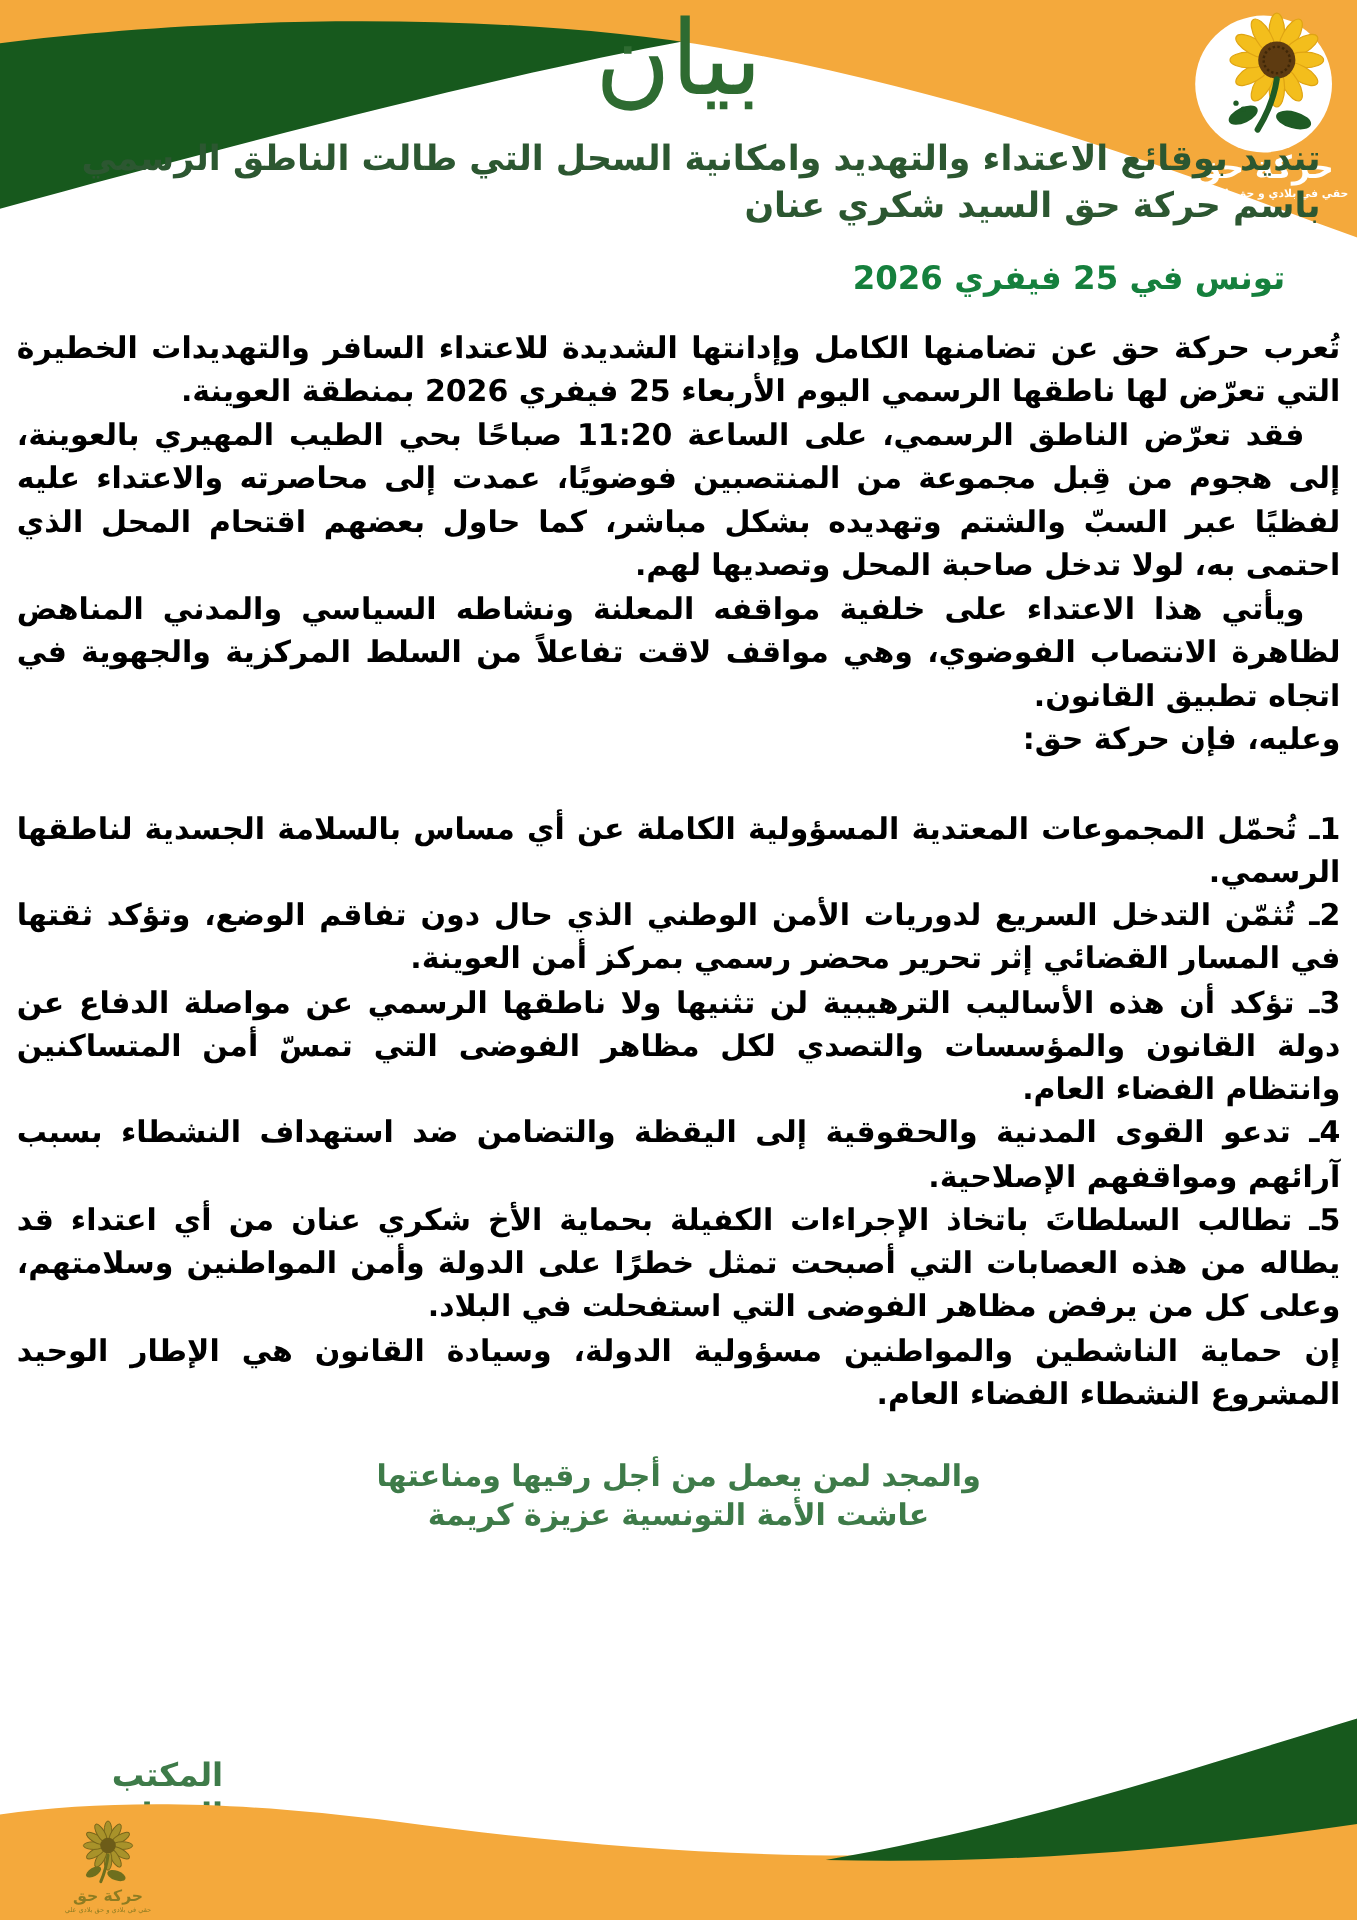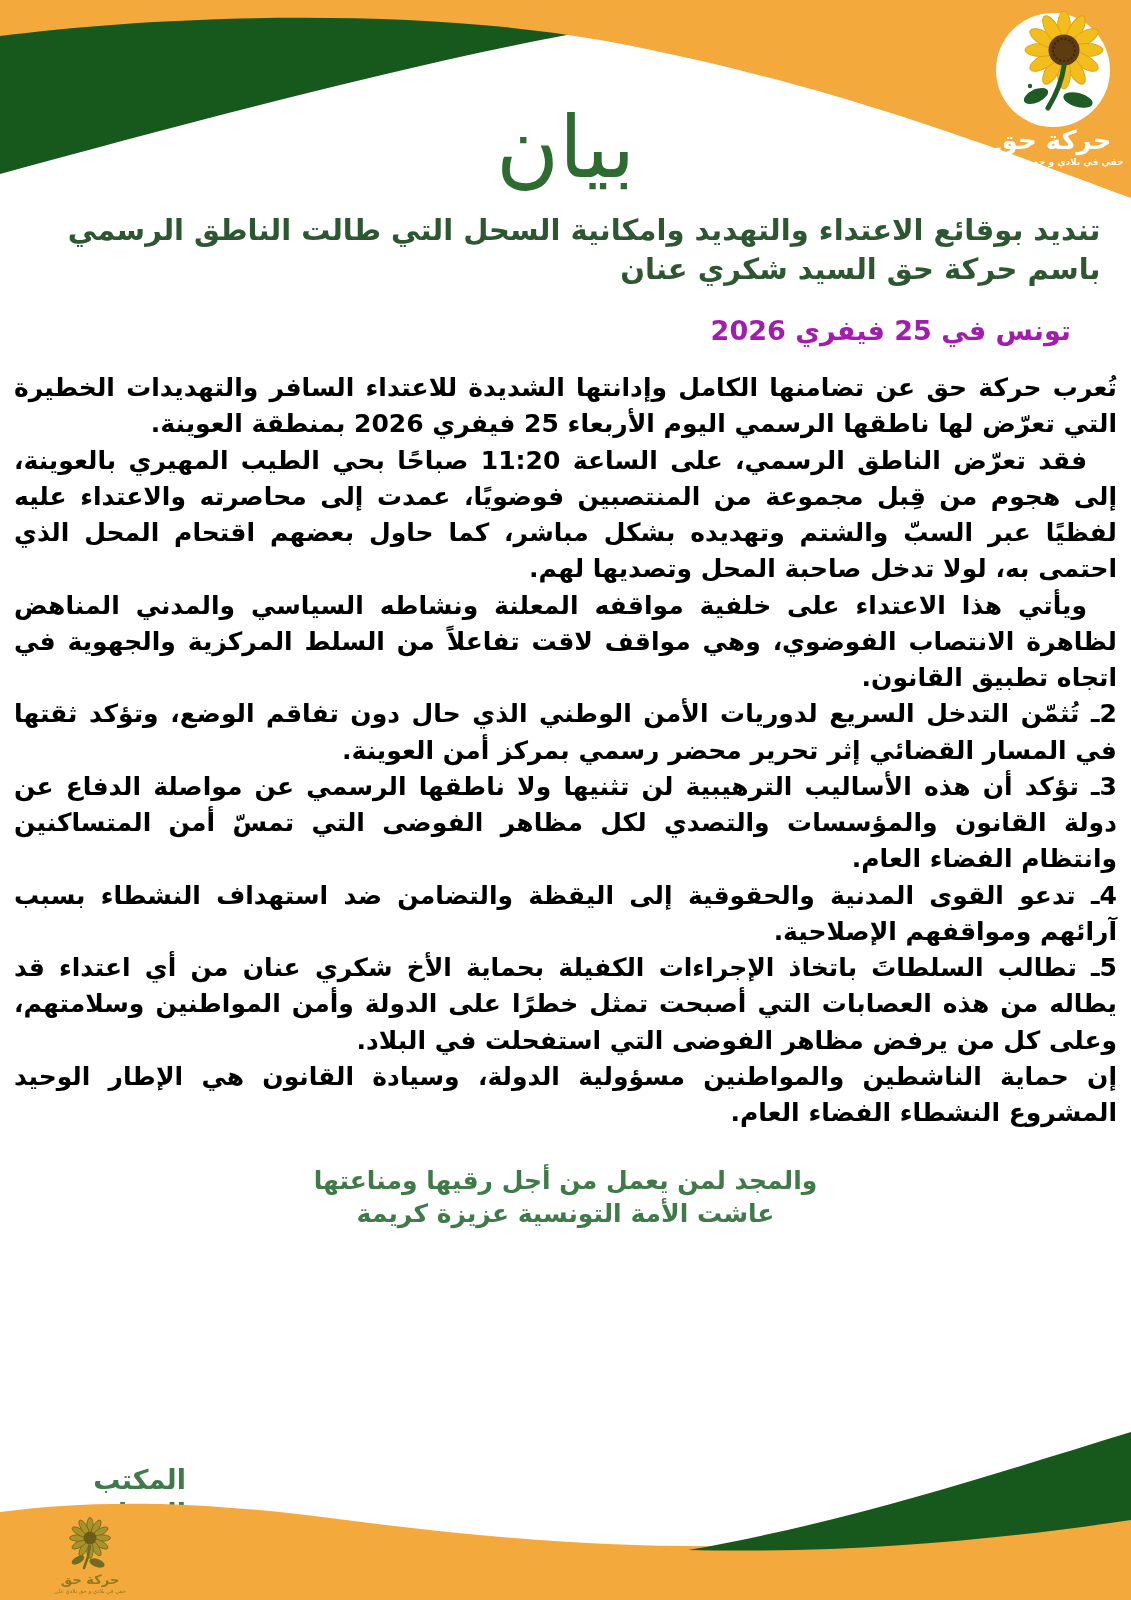--- a/index.html
+++ b/index.html
@@ -17,34 +17,34 @@
   .hdr-svg{position:absolute;top:0;left:0;}
   .ftr-svg{position:absolute;bottom:0;left:0;}
   .brand-top{
     position:absolute;top:126px;left:968px;width:170px;
     text-align:center;color:#ffffff;font-weight:bold;font-size:26px;line-height:1.1;
   }
   .brand-top-tagline{
     position:absolute;top:157px;left:968px;width:170px;
     text-align:center;color:#ffffff;font-size:9px;font-weight:bold;
   }
-  .content{position:relative;padding-top:98px;}
+  .content{position:relative;}
   .title{
     margin:0;text-align:center;
     font-size:86px;line-height:1.15;font-weight:normal;
     color:#2E6B31;
   }
   .subtitle{
     margin:14px auto 0 auto;max-width:1070px;
     text-align:right;font-size:29px;font-weight:bold;line-height:1.35;
     color:#2C5731;
   }
   .dateline{
     margin:26px 60px 0 0;
-    font-size:27px;font-weight:bold;color:#a21caf;
+    font-size:27px;font-weight:bold;color:#15803d;
   }
   .body-text{
     margin:24px 14px 0 14px;
     font-size:25px;font-weight:bold;line-height:1.45;
     text-align:justify;
   }
   .body-text p{margin:0;}
   .indent{text-indent:30px;}
   .lead-in{margin:34px 105px 0 0;text-align:right;}
   .list-item{margin-top:32px;}
@@ -100,21 +100,23 @@
   <div class="content">
     <h1 class="title">بيان</h1>
     <div class="subtitle">تنديد بوقائع الاعتداء والتهديد وامكانية السحل التي طالت الناطق الرسمي باسم حركة حق السيد شكري عنان</div>
     <div class="dateline">تونس في 25 فيفري 2026</div>
 
     <div class="body-text">
       <p>تُعرب حركة حق عن تضامنها الكامل وإدانتها الشديدة للاعتداء السافر والتهديدات الخطيرة التي تعرّض لها ناطقها الرسمي اليوم الأربعاء 25 فيفري 2026 بمنطقة العوينة.</p>
       <p class="indent">فقد تعرّض الناطق الرسمي، على الساعة 11:20 صباحًا بحي الطيب المهيري بالعوينة، إلى هجوم من قِبل مجموعة من المنتصبين فوضويًا، عمدت إلى محاصرته والاعتداء عليه لفظيًا عبر السبّ والشتم وتهديده بشكل مباشر، كما حاول بعضهم اقتحام المحل الذي احتمى به، لولا تدخل صاحبة المحل وتصديها لهم.</p>
       <p class="indent">ويأتي هذا الاعتداء على خلفية مواقفه المعلنة ونشاطه السياسي والمدني المناهض لظاهرة الانتصاب الفوضوي، وهي مواقف لاقت تفاعلاً من السلط المركزية والجهوية في اتجاه تطبيق القانون.</p>
 
+      <p class="lead-in">وعليه، فإن حركة حق:</p>
 
+      <p class="list-item first">1ـ تُحمّل المجموعات المعتدية المسؤولية الكاملة عن أي مساس بالسلامة الجسدية لناطقها الرسمي.</p>
       <p class="list-item">2ـ تُثمّن التدخل السريع لدوريات الأمن الوطني الذي حال دون تفاقم الوضع، وتؤكد ثقتها في المسار القضائي إثر تحرير محضر رسمي بمركز أمن العوينة.</p>
       <p class="list-item">3ـ تؤكد أن هذه الأساليب الترهيبية لن تثنيها ولا ناطقها الرسمي عن مواصلة الدفاع عن دولة القانون والمؤسسات والتصدي لكل مظاهر الفوضى التي تمسّ أمن المتساكنين وانتظام الفضاء العام.</p>
       <p class="list-item">4ـ تدعو القوى المدنية والحقوقية إلى اليقظة والتضامن ضد استهداف النشطاء بسبب آرائهم ومواقفهم الإصلاحية.</p>
       <p class="list-item">5ـ تطالب السلطاتَ باتخاذ الإجراءات الكفيلة بحماية الأخ شكري عنان من أي اعتداء قد يطاله من هذه العصابات التي أصبحت تمثل خطرًا على الدولة وأمن المواطنين وسلامتهم، وعلى كل من يرفض مظاهر الفوضى التي استفحلت في البلاد.</p>
 
       <p class="closing">إن حماية الناشطين والمواطنين مسؤولية الدولة، وسيادة القانون هي الإطار الوحيد المشروع النشطاء الفضاء العام.</p>
     </div>
 
     <div class="slogan">
       <div>والمجد لمن يعمل من أجل رقيها ومناعتها</div>

